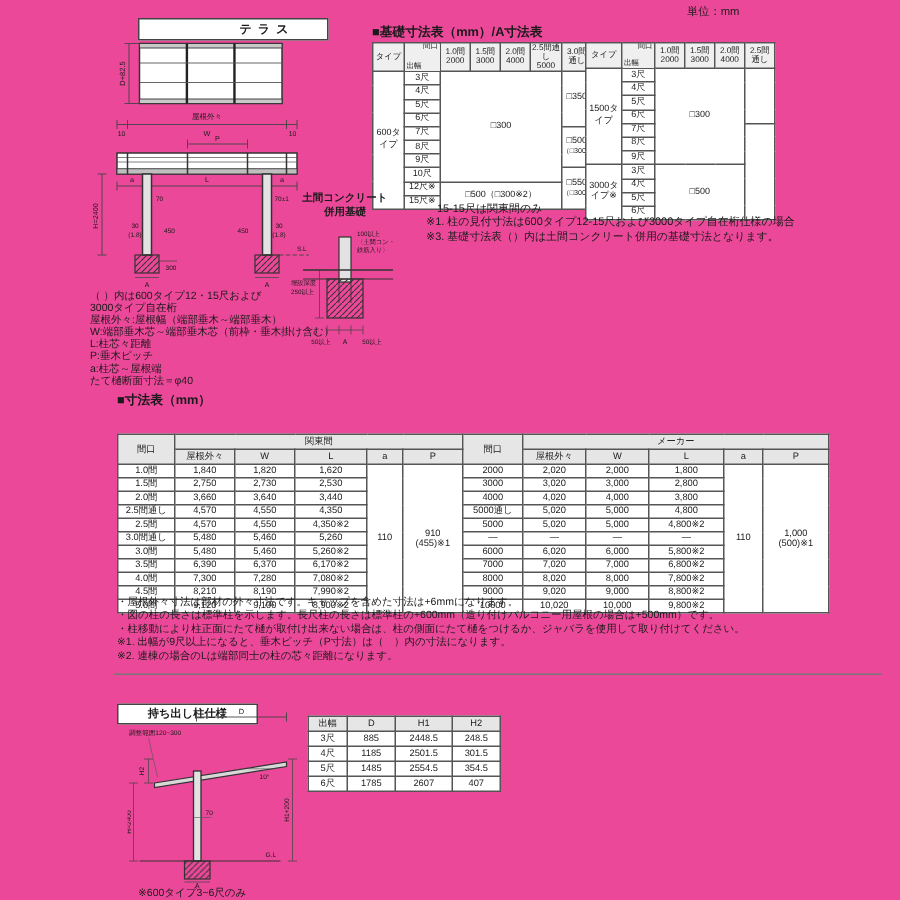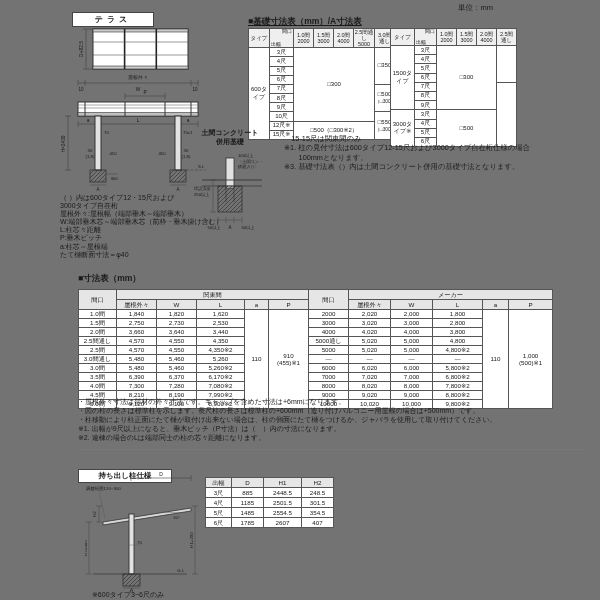--- a/index.html
+++ b/index.html
@@ -1,16 +1,16 @@
 <!DOCTYPE html>
 <html><head>
 <meta charset="utf-8">
 <style>
   html,body{margin:0;padding:0;background:#fff;}
-  #sheet{position:relative;width:600px;height:600px;background:#737373;overflow:hidden;
+  #sheet{position:relative;width:600px;height:600px;background:#ec4899;overflow:hidden;
          font-family:"Liberation Sans","DejaVu Sans",sans-serif;color:#1a1a1a;}
   .abs{position:absolute;}
   .boxtitle{border:1px solid #444;text-align:center;font-weight:bold;background:#fff;}
   .sectitle{font-weight:bold;font-size:8.5px;}
   table{border-collapse:collapse;table-layout:fixed;background:#fff;}
   td,th{border:1px solid #555;padding:0;text-align:center;vertical-align:middle;
         font-weight:normal;font-size:6px;line-height:1.2;overflow:hidden;}
   .fh th{background:#efefef;font-size:5.5px;line-height:1.1;height:16px;}
   .ftable td{height:8.2px;}
   .diag{position:relative;background:linear-gradient(to bottom right,#efefef 49%,#555 49%,#555 51%,#efefef 51%);}
@@ -25,21 +25,21 @@
   .hrline{border-top:1px solid #777;height:0;}
   svg text{fill:#1a1a1a;font-family:"Liberation Sans","DejaVu Sans",sans-serif;}
 </style>
 </head>
 <body>
 
 <div id="sheet">
 
   <div class="abs" style="left:458px;top:3px;font-size:7.5px;">単位：mm</div>
 
-  <div class="abs boxtitle" style="left:72px;top:12px;width:80px;height:13px;line-height:13px;font-size:8px;letter-spacing:4px;">テラス</div>
+  <div class="abs boxtitle" style="left:92px;top:12px;width:80px;height:13px;line-height:13px;font-size:8px;letter-spacing:4px;padding-left:45px;">テラス</div>
 
   <svg class="abs" style="left:68px;top:26px;" width="135" height="48" viewBox="0 0 135 48">
     <rect x="25" y="3" width="95" height="40" fill="#fff" stroke="#333" stroke-width="1"></rect>
     <rect x="25" y="3" width="95" height="3" fill="#c9c9c9" stroke="#333" stroke-width="0.6"></rect>
     <rect x="25" y="40" width="95" height="3" fill="#c9c9c9" stroke="#333" stroke-width="0.6"></rect>
     <line x1="56.6" y1="3" x2="56.6" y2="43" stroke="#222" stroke-width="1.6"></line>
     <line x1="88.3" y1="3" x2="88.3" y2="43" stroke="#222" stroke-width="1.6"></line>
     <line x1="25" y1="16" x2="120" y2="16" stroke="#555" stroke-width="0.6"></line>
     <line x1="25" y1="29" x2="120" y2="29" stroke="#555" stroke-width="0.6"></line>
     <line x1="18" y1="3" x2="18" y2="43" stroke="#444" stroke-width="0.6"></line>
@@ -113,21 +113,21 @@
     <div>（ ）内は600タイプ12・15尺および</div>
     <div>3000タイプ自在桁</div>
     <div>屋根外々:屋根幅（端部垂木～端部垂木）</div>
     <div>W:端部垂木芯～端部垂木芯（前枠・垂木掛け含む）</div>
     <div>L:柱芯々距離</div>
     <div>P:垂木ピッチ</div>
     <div>a:柱芯～屋根端</div>
     <div>たて樋断面寸法＝φ40</div>
   </div>
 
-  <div class="abs sectitle" style="left:248px;top:16px;text-decoration:underline;">■基礎寸法表（mm）/A寸法表</div>
+  <div class="abs sectitle" style="left:248px;top:16px;">■基礎寸法表（mm）/A寸法表</div>
 
   <table class="abs ftable" style="left:248px;top:28px;width:139px;">
     <tbody>
         <tr class="fh">
       <th style="width:20px;">タイプ</th>
       <th class="diag" style="width:23px;">
         <span class="dtop">間口</span>
         <span class="dbot">出幅</span>
       </th>
       <th style="width:19px;"><span>1.0間</span><br><span>2000</span></th>
@@ -255,25 +255,24 @@
     <line x1="42" y1="67" x2="42" y2="73" stroke="#444" stroke-width="0.5"></line>
     <line x1="50" y1="67" x2="50" y2="73" stroke="#444" stroke-width="0.5"></line>
     <text x="22" y="79" font-size="4.2" text-anchor="middle">50以上</text>
     <text x="38" y="79" font-size="4.5" text-anchor="middle">A</text>
     <text x="56" y="79" font-size="4.2" text-anchor="middle">50以上</text>
   </svg>
 
   <div class="abs" style="left:284px;top:134px;width:300px;font-size:7.3px;line-height:9.4px;">
     <div>　15-15尺は関東間のみ</div>
     <div>※1. 柱の見付寸法は600タイプ12-15尺および3000タイプ自在桁仕様の場合</div>
-    <div>　　100mmとなります。</div>
     <div>※3. 基礎寸法表（）内は土間コンクリート併用の基礎寸法となります。</div>
   </div>
 
-  <div class="abs sectitle" style="left:78px;top:273px;text-align:center;">■寸法表（mm）</div>
+  <div class="abs sectitle" style="left:78px;top:261px;text-align:center;">■寸法表（mm）</div>
   <table class="abs" id="dimtable" style="left:78px;top:289px;width:474px;">
     <colgroup>
       <col style="width:38px">
         <col style="width:40px">
         <col style="width:40px">
         <col style="width:48px">
         <col style="width:24px">
         <col style="width:40px">
       <col style="width:40px">
         <col style="width:42px">

